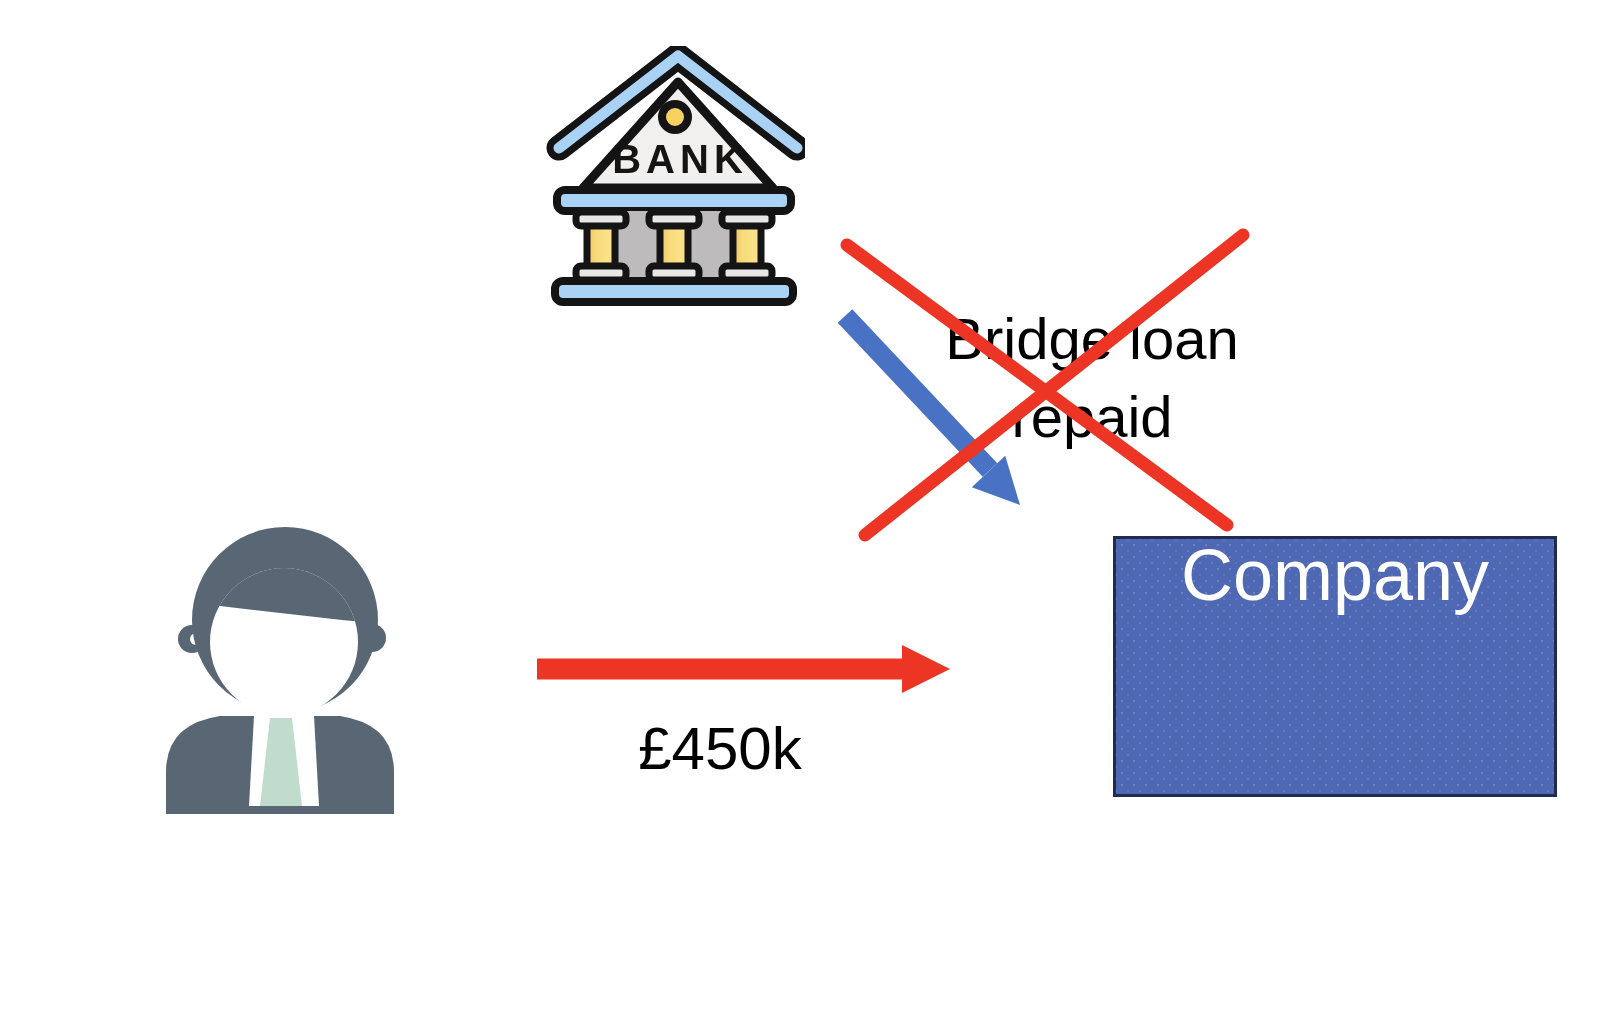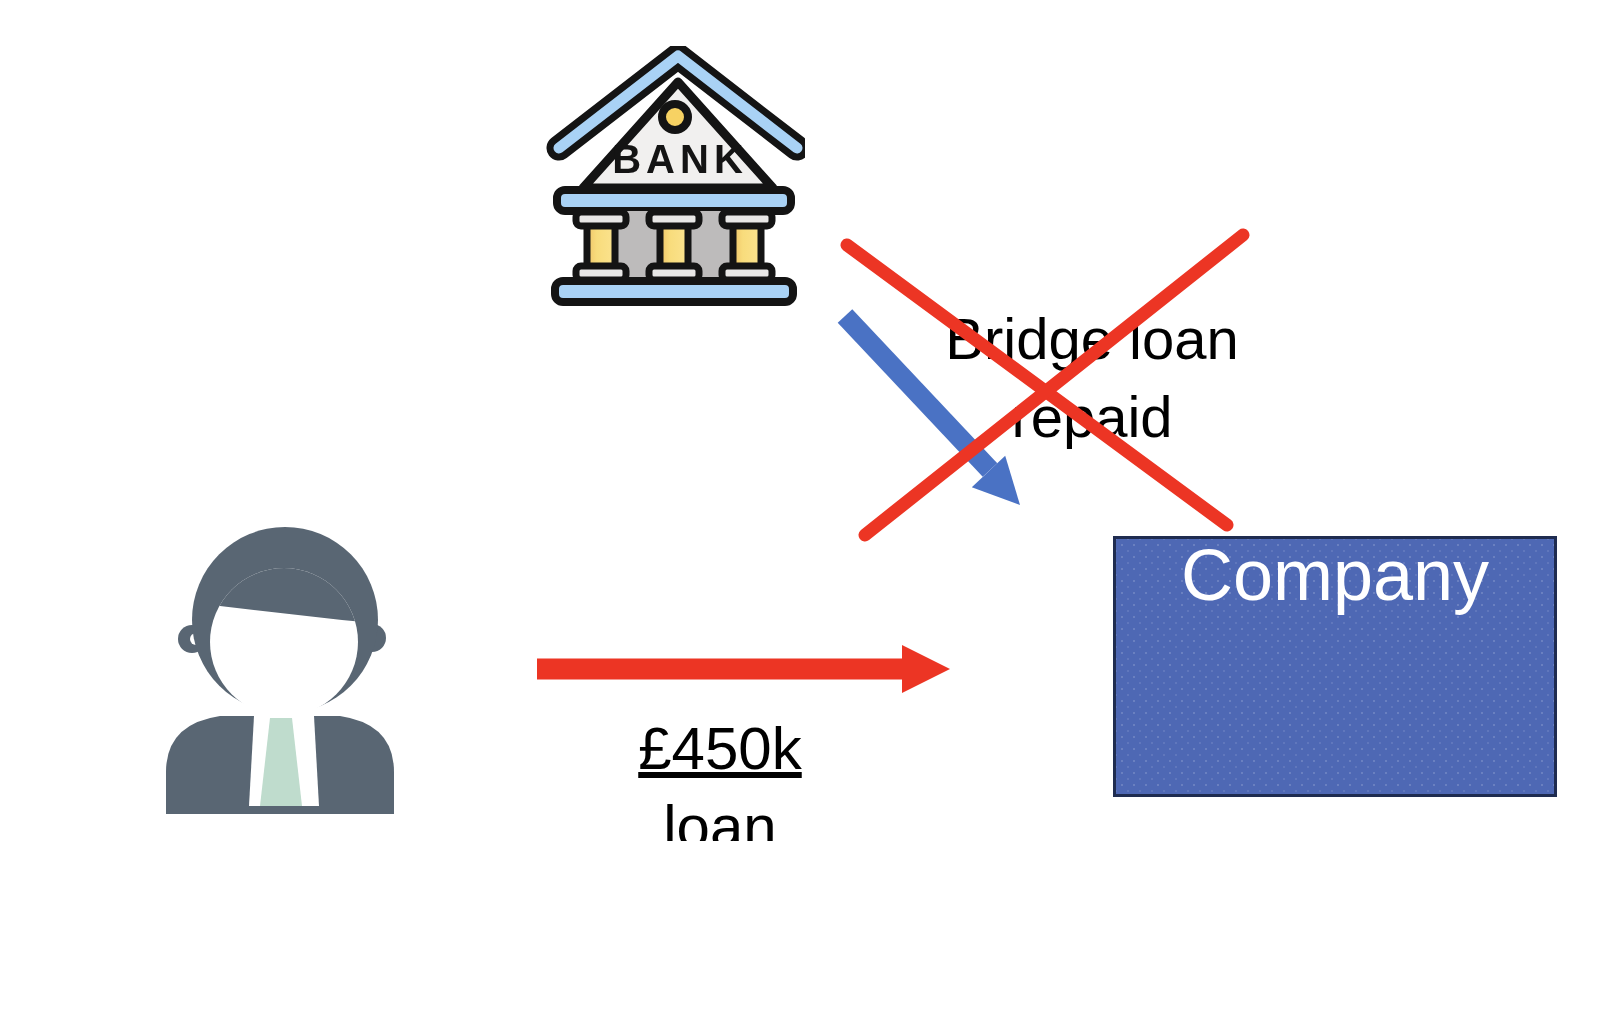--- a/index.html
+++ b/index.html
@@ -44,21 +44,21 @@
     color: #000000;
     pointer-events: none;
   }
   .flow-label .line { display: block; }
   .bridge-label {
     left: 832px; top: 300px; width: 520px;
     font-size: 58px; line-height: 78px;
   }
   .director-label {
     left: 520px; top: 710px; width: 400px;
-    font-size: 60px; line-height: 78px; text-decoration: underline;
+    font-size: 60px; line-height: 78px;
   }
 
   
   .bank-icon   { left: 543px; top: 46px;  width: 262px; height: 266px; }
   .person-icon { left: 162px; top: 512px; width: 236px; height: 305px; }
   .red-arrow   { left: 530px; top: 638px; width: 430px; height: 62px;  }
   .blue-arrow  { left: 830px; top: 303px; width: 205px; height: 215px; }
   .cross-x     { left: 840px; top: 225px; width: 420px; height: 320px; }
 
   .bank-text {
@@ -145,21 +145,20 @@
     <polygon points="372,7 372,55 420,31" fill="#EC3524"></polygon>
   </svg>
 
   <div class="flow-label bridge-label">
     <span class="line">Bridge loan</span>
     <span class="line">repaid</span>
   </div>
 
   <div class="flow-label director-label">
     <span class="line">£450k</span>
-    <span class="line">loan</span>
   </div>
 
   <div class="company-box">
     <span class="company-label">Company</span>
   </div>
 
   <svg class="abs blue-arrow" viewBox="0 0 205 215">
     <line x1="15" y1="13" x2="160" y2="167" stroke-width="20" stroke="#4A72C4"></line>
     <polygon points="190,202 141.8,184.3 175.2,152.7" fill="#4A72C4"></polygon>
   </svg>

